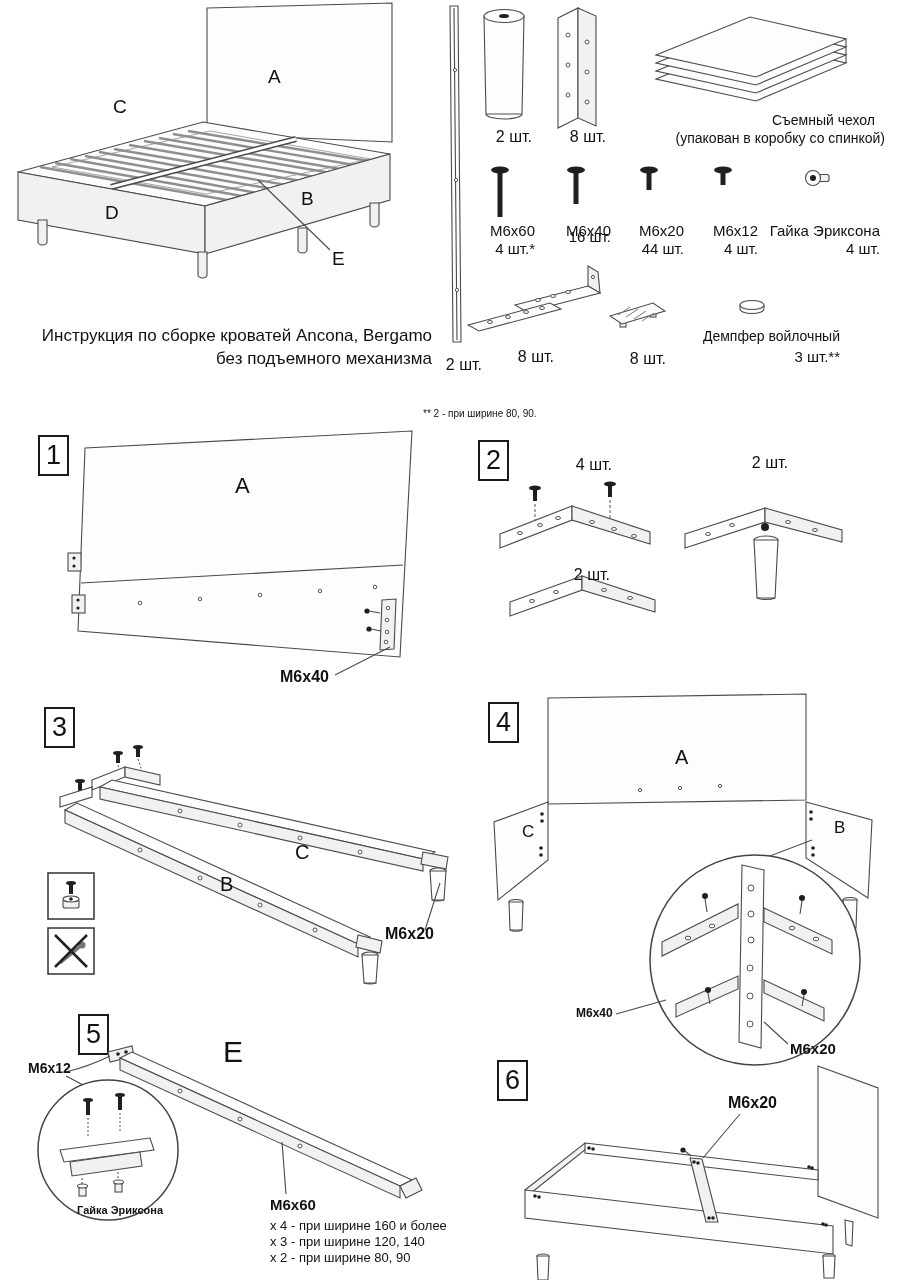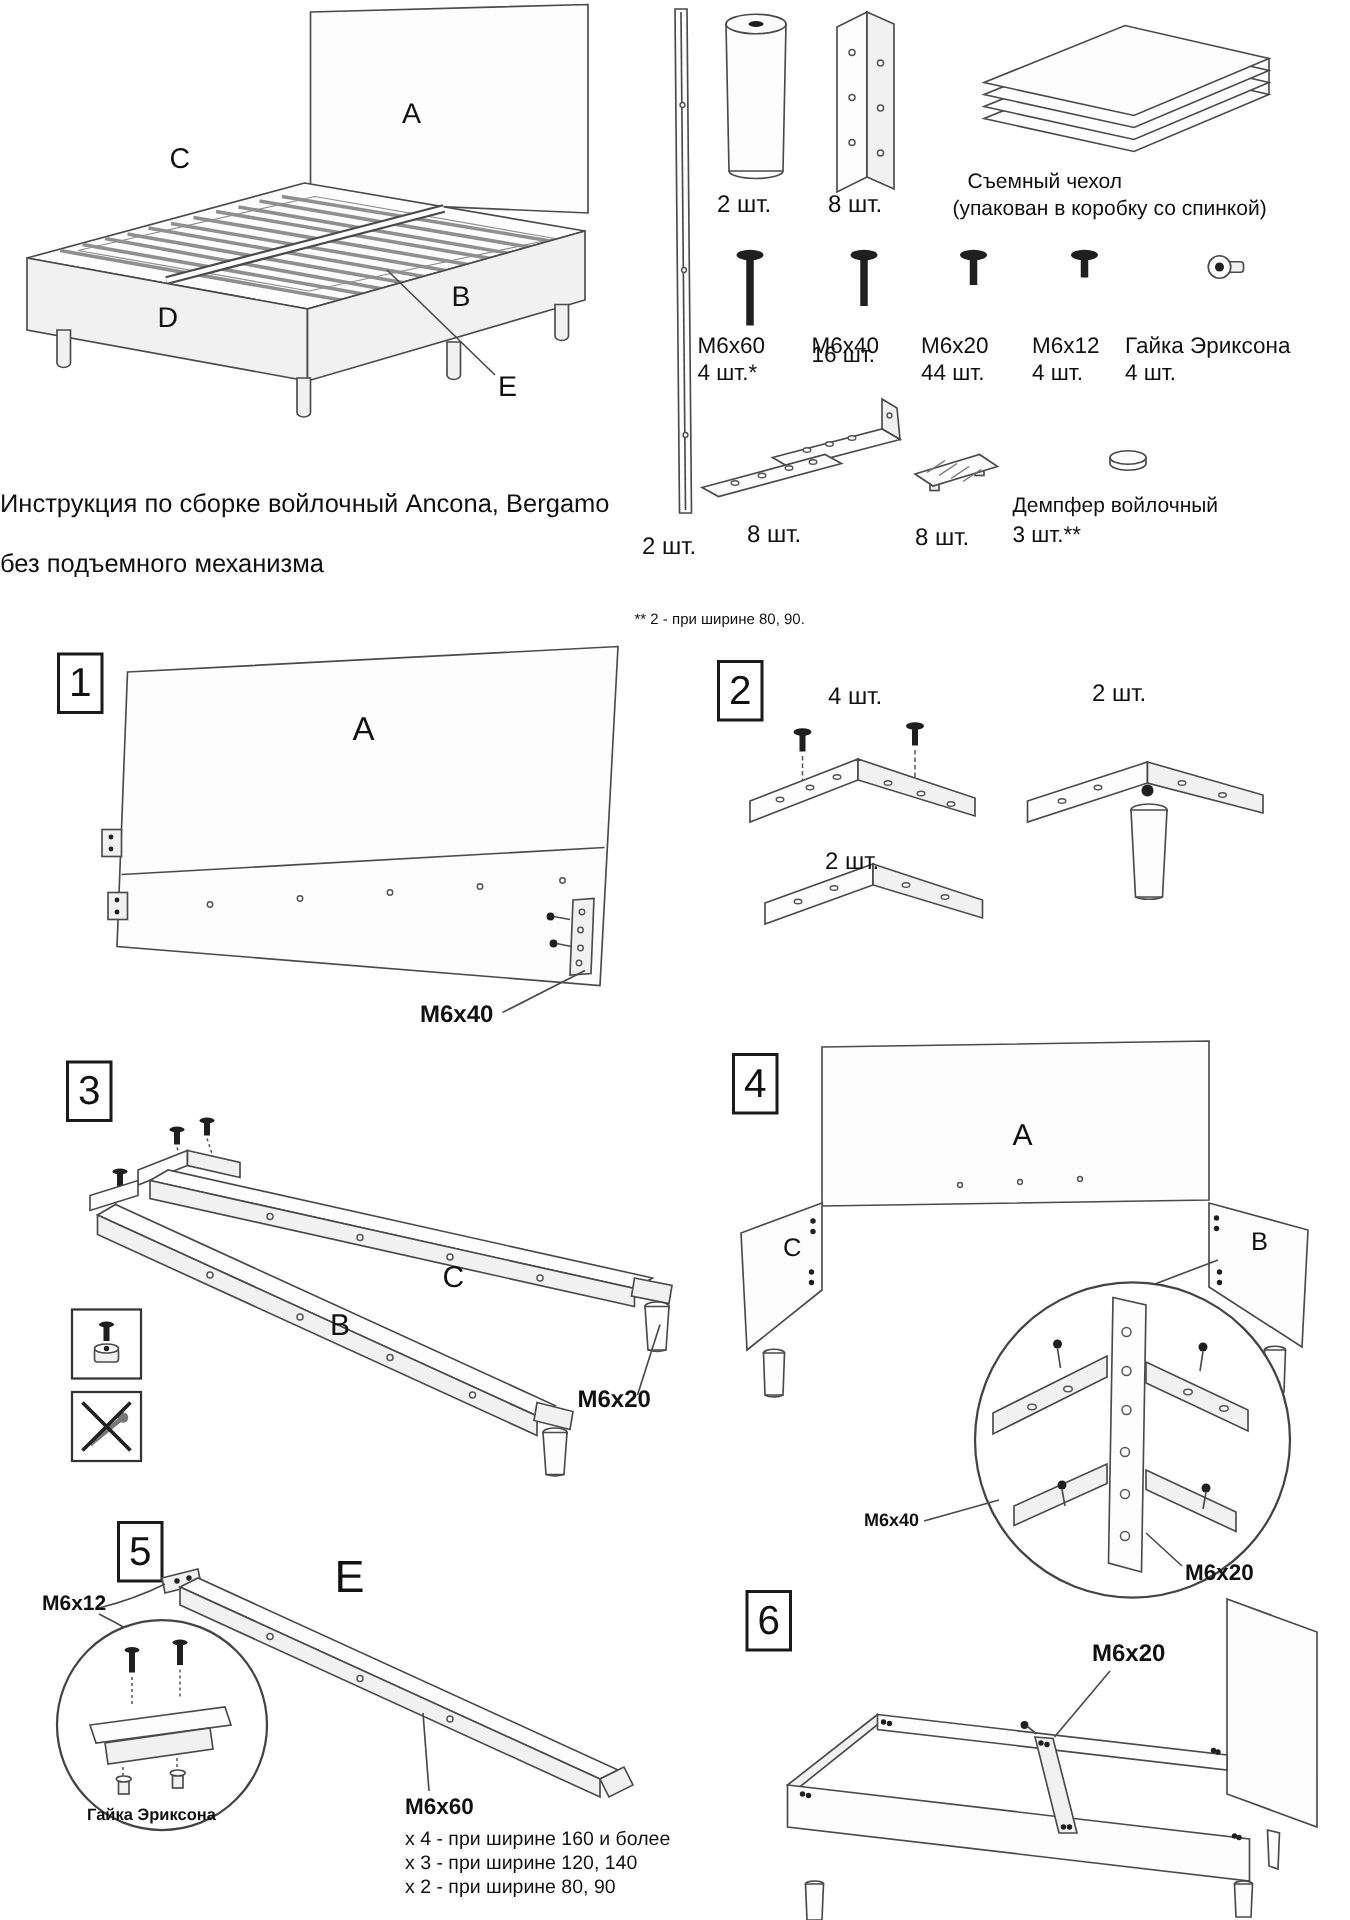--- a/index.html
+++ b/index.html
@@ -1,21 +1,21 @@
 <!DOCTYPE html>
 <html><head>
 <meta charset="utf-8">
 <style>
   *{margin:0;padding:0;box-sizing:border-box}
   html,body{background:#fff}
   body{font-family:"Liberation Sans",sans-serif;color:#111}
   .page{position:relative;width:900px;height:1280px;background:#fff;overflow:hidden}
   .sec{position:absolute}
   .lbl{position:absolute;white-space:nowrap;line-height:1.18}
-  .c{text-align:left}
+  .c{text-align:right}
   .b{font-weight:bold}
   .stepnum{position:absolute;width:31px;height:41px;border:2px solid #1a1a1a;display:flex;align-items:center;justify-content:center;font-size:27px;background:#fff}
   svg.draw{position:absolute;left:0;top:0}
   .fw{fill:#fdfdfd;stroke:#4a4a4a;stroke-width:1.1}
   .fg{fill:#f1f1f1;stroke:#4a4a4a;stroke-width:1.1}
   .ln{stroke:#4a4a4a;stroke-width:1.1;fill:none}
   .dk{fill:#1f1f1f;stroke:none}
   .hole{fill:#fff;stroke:#555;stroke-width:1}
 </style>
 </head>
@@ -54,22 +54,22 @@
         <path class="fg" d="M370,203 h9 v21 a4.5,3 0 0 1 -9,0 z"></path>
       </g>
       <line class="ln" x1="258" y1="180" x2="330" y2="250"></line>
     </svg>
     <div class="lbl" style="left:268px;top:66px;font-size:19px">A</div>
     <div class="lbl" style="left:113px;top:96px;font-size:19px">C</div>
     <div class="lbl" style="left:105px;top:202px;font-size:19px">D</div>
     <div class="lbl" style="left:301px;top:188px;font-size:19px">B</div>
     <div class="lbl" style="left:332px;top:248px;font-size:19px">E</div>
     <div class="lbl c" style="left:0;top:326px;width:432px">
-      <div style="font-size:17px">Инструкция по сборке войлочный Ancona, Bergamo</div>
-      <div style="font-size:17px;margin-top:20px">без подъемного механизма</div>
+      <div style="font-size:17px">Инструкция по сборке кроватей Ancona, Bergamo</div>
+      <div style="font-size:17px;margin-top:3px">без подъемного механизма</div>
     </div>
   </div>
 
   <div class="sec" style="left:420px;top:0;width:480px;height:425px">
     <svg class="draw" width="480" height="380" viewBox="0 0 480 380">
 
       <g>
         <polygon class="fw" points="30,6 38,6 41,342 33,342"></polygon>
         <line class="ln" x1="34" y1="8" x2="37" y2="340" stroke-width="0.7"></line>
         <circle class="hole" cx="35" cy="70" r="1.6"></circle>

